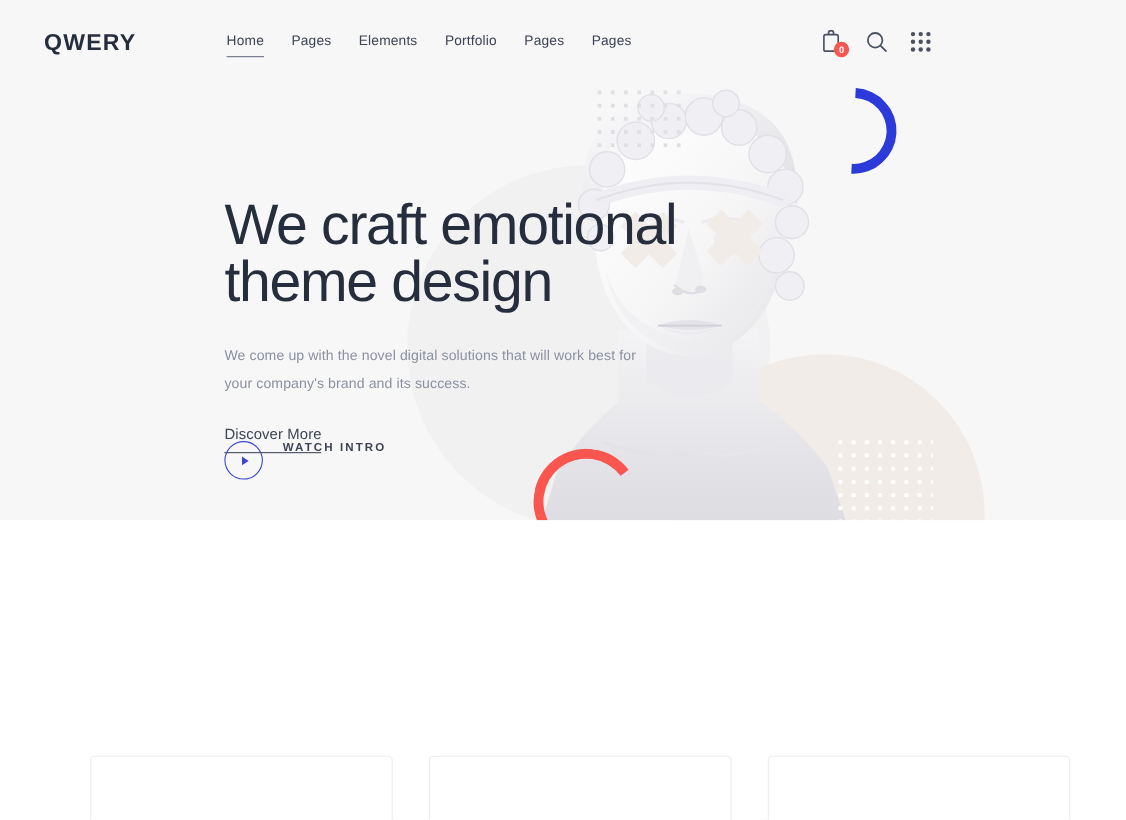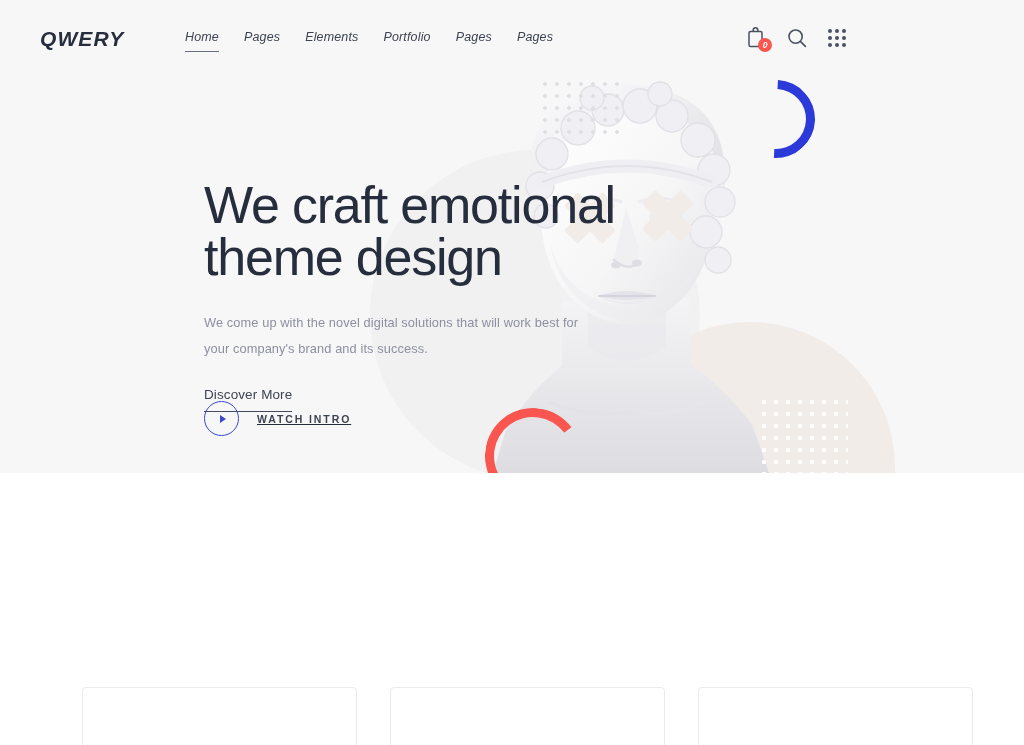--- a/index.html
+++ b/index.html
@@ -11,36 +11,35 @@
     overflow:hidden;
     position:relative;
   }
 
   
   .header {
     position:absolute; top:0; left:0; width:884px; height:77px;
     background:#f7f7f8;
     display:flex; align-items:center;
     z-index:40;
-    font-style:italic;
   }
   .logo {
     position:absolute; left:40px; top:27px;
     font-size:21px; font-weight:bold; letter-spacing:1.1px;
     color:#262d3d;
   }
   .nav {
     position:absolute; left:185px; top:30px;
     display:flex; gap:25px; align-items:flex-start;
   }
   .nav-item {
     font-size:12.5px; color:#3c4352; letter-spacing:0.15px;
     padding-bottom:7px; cursor:pointer; white-space:nowrap;
   }
-  .nav-item.active { border-bottom:1.5px solid #6a7084; }
+  .nav-item.active { border-bottom:1.5px solid #6a7084;margin-left:21px; }
 
   .header-icons {
     position:absolute; right:38px; top:27px;
     display:flex; align-items:center; gap:21px;
   }
   .hicon { position:relative; cursor:pointer; line-height:0; }
   .badge {
     position:absolute; right:-6px; bottom:-4px;
     width:14px; height:14px; border-radius:50%;
     background:#f9564f; color:#fff;
@@ -118,21 +117,21 @@
     color:#8b90a0; max-width:375px; letter-spacing:0.1px;
   }
   .discover {
     display:inline-block; margin-top:26px;
     font-size:13.5px; color:#3c4352;
     padding-bottom:9px; border-bottom:1.5px solid #454b5c;
     cursor:pointer; letter-spacing:0.1px;
   }
   .watch-row {
     position:absolute; left:204px; top:401px;
-    display:flex; align-items:center; gap:18px; z-index:20; cursor:pointer;text-decoration:underline;
+    display:flex; gap:18px; z-index:20; cursor:pointer;
   }
   .play-circle {
     width:35px; height:35px; border-radius:50%;
     border:1.5px solid #3a47cf;
     display:flex; align-items:center; justify-content:center;
   }
   .play-tri {
     width:0; height:0; margin-left:2px;
     border-left:6px solid #3a47cf;
     border-top:4px solid transparent;

